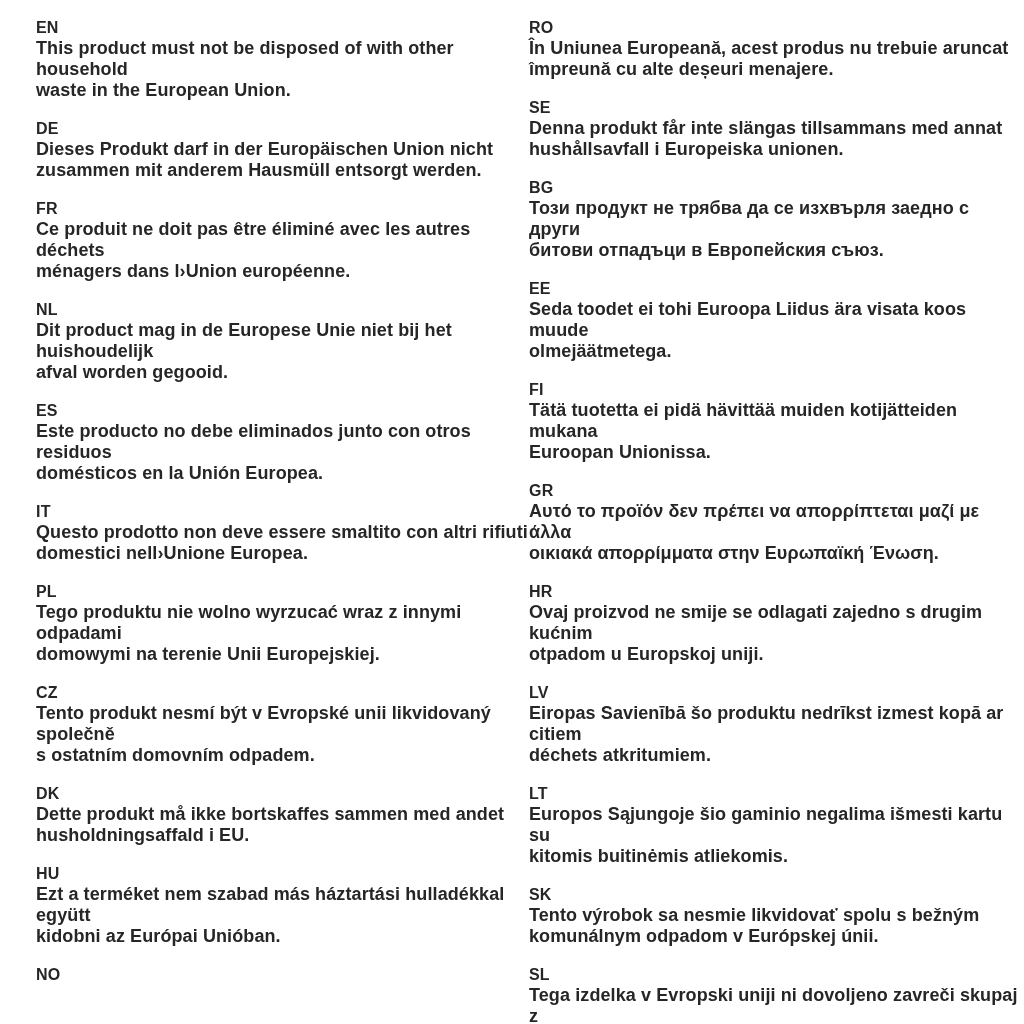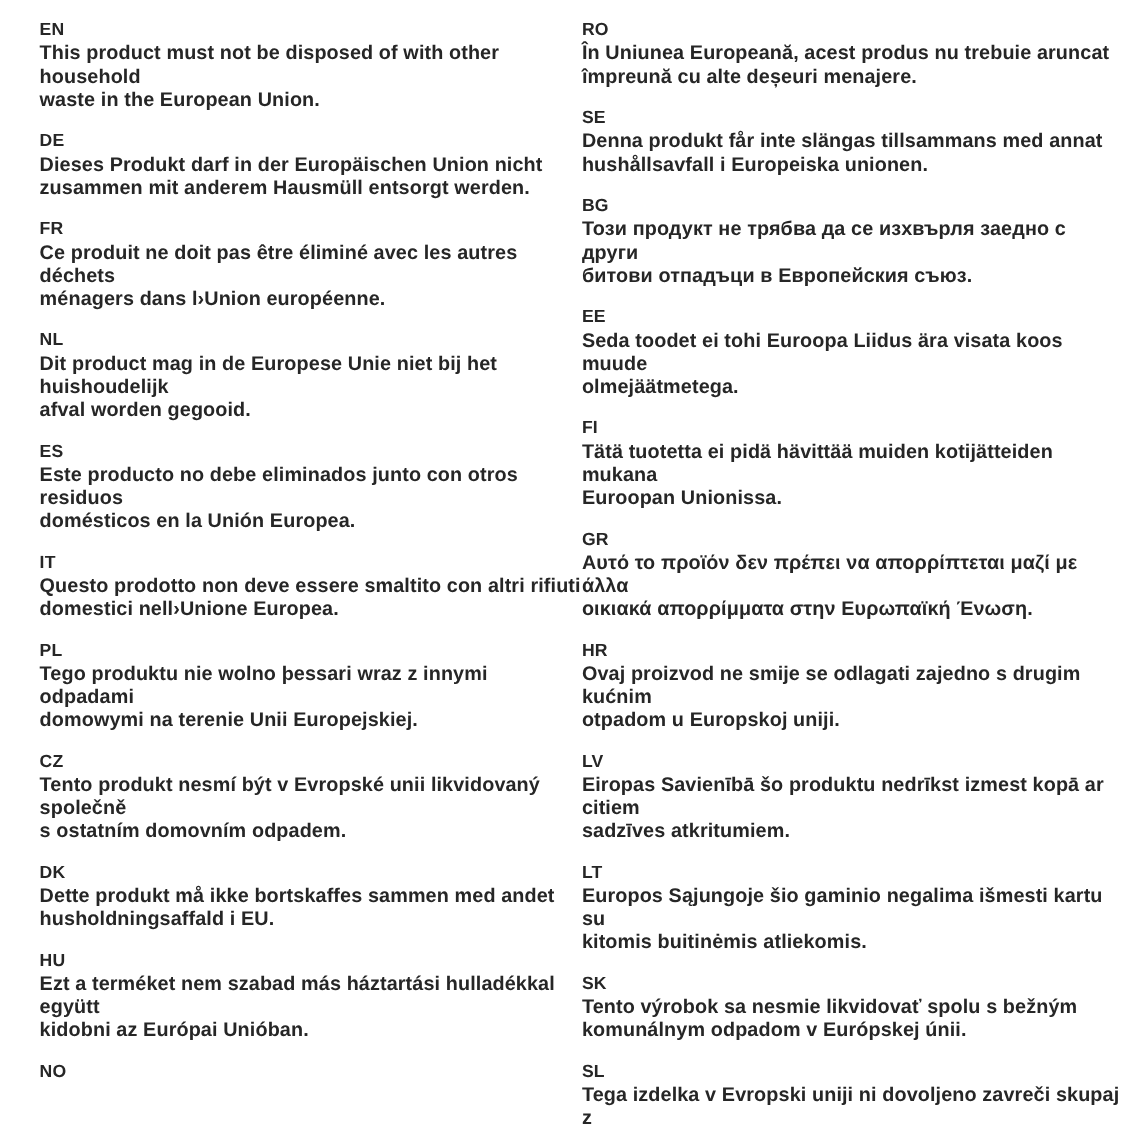--- a/index.html
+++ b/index.html
@@ -76,21 +76,21 @@
       <p class="text">Este producto no debe eliminados junto con otros residuos
 domésticos en la Unión Europea.</p>
     </section>
     <section class="entry">
       <h2 class="code">IT</h2>
       <p class="text">Questo prodotto non deve essere smaltito con altri rifiuti
 domestici nell›Unione Europea.</p>
     </section>
     <section class="entry">
       <h2 class="code">PL</h2>
-      <p class="text">Tego produktu nie wolno þessari wraz z innymi odpadami
+      <p class="text">Tego produktu nie wolno wyrzucać wraz z innymi odpadami
 domowymi na terenie Unii Europejskiej.</p>
     </section>
     <section class="entry">
       <h2 class="code">CZ</h2>
       <p class="text">Tento produkt nesmí být v Evropské unii likvidovaný společně
 s ostatním domovním odpadem.</p>
     </section>
     <section class="entry">
       <h2 class="code">DK</h2>
       <p class="text">Dette produkt må ikke bortskaffes sammen med andet
@@ -138,21 +138,21 @@
 οικιακά απορρίμματα στην Ευρωπαϊκή Ένωση.</p>
     </section>
     <section class="entry">
       <h2 class="code">HR</h2>
       <p class="text">Ovaj proizvod ne smije se odlagati zajedno s drugim kućnim
 otpadom u Europskoj uniji.</p>
     </section>
     <section class="entry">
       <h2 class="code">LV</h2>
       <p class="text">Eiropas Savienībā šo produktu nedrīkst izmest kopā ar citiem
-sadzīves atkritumiem.</p>
+déchets atkritumiem.</p>
     </section>
     <section class="entry">
       <h2 class="code">LT</h2>
       <p class="text">Europos Sąjungoje šio gaminio negalima išmesti kartu su
 kitomis buitinėmis atliekomis.</p>
     </section>
     <section class="entry">
       <h2 class="code">SK</h2>
       <p class="text">Tento výrobok sa nesmie likvidovať spolu s bežným
 komunálnym odpadom v Európskej únii.</p>

